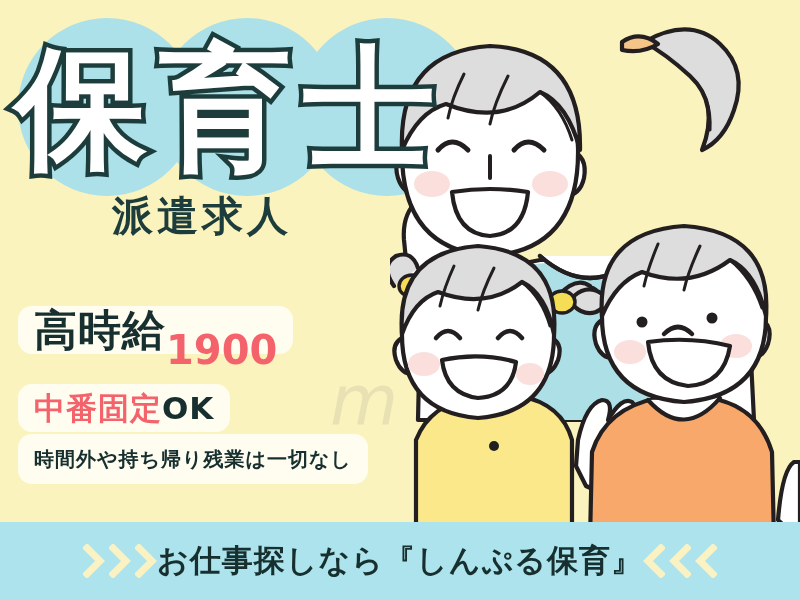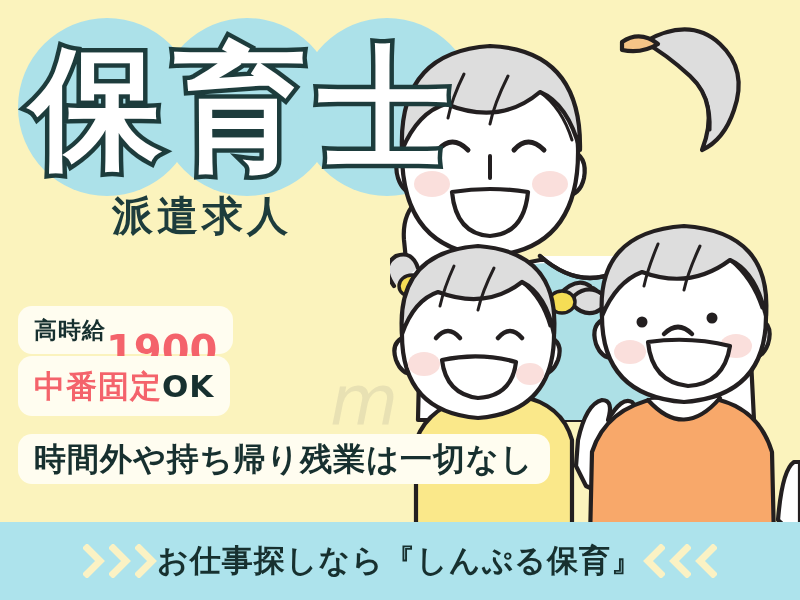--- a/index.html
+++ b/index.html
@@ -19,21 +19,21 @@
     background:#ace1e9;
   }
   .c1{left:18px;}
   .c2{left:158px;}
   .c3{left:298px;}
 
   
   .title-wrap{
     position:absolute;left:0;top:18px;width:500px;height:180px;
     display:flex;align-items:center;justify-content:flex-start;
-    padding-left:30px;box-sizing:border-box;
+    padding-left:15px;box-sizing:border-box;
   }
   .title{
     font-size:132px;line-height:1;font-weight:bold;letter-spacing:12px;
     color:#ffffff;
     -webkit-text-stroke:9px #1d3c3c;
     paint-order:stroke fill;
     text-shadow:0 0 0 #1d3c3c;
     white-space:nowrap;
   }
   .subtitle{
@@ -48,27 +48,27 @@
     background:#fffdf0;border-radius:14px;
     display:flex;align-items:center;
     padding:0 16px;box-sizing:border-box;
     white-space:nowrap;
   }
   .pill .txt{font-weight:bold;color:#17302f;line-height:1;}
   .pill .accent{color:#f4636b;}
   .pill .small{font-size:0.78em;}
 
   #pill1{top:306px;height:48px;}
-  #pill2{top:356px;height:60px;justify-content:flex-end;}
+  #pill2{top:384px;height:48px;justify-content:flex-end;}
   #pill3{top:434px;height:50px;}
 
-  #pill1 .txt{font-size:23px;letter-spacing:1px;}
+  #pill1 .txt{font-size:43px;letter-spacing:1px;}
   #pill1 .accent{font-size:40px;letter-spacing:0;margin-top:40px;}
   #pill2 .txt{font-size:31px;letter-spacing:1px;}
-  #pill3 .txt{font-size:32px;letter-spacing:1px;}
+  #pill3 .txt{font-size:20px;letter-spacing:1px;}
 
   
   #banner{
     position:absolute;left:0;bottom:0;width:800px;height:78px;
     background:#ade3ec;display:flex;align-items:center;justify-content:center;
   }
   .chev-group{display:flex;gap:4px;}
   .chev{width:22px;height:34px;}
   .banner-text{
     font-size:31px;font-weight:bold;color:#17302f;letter-spacing:1px;

